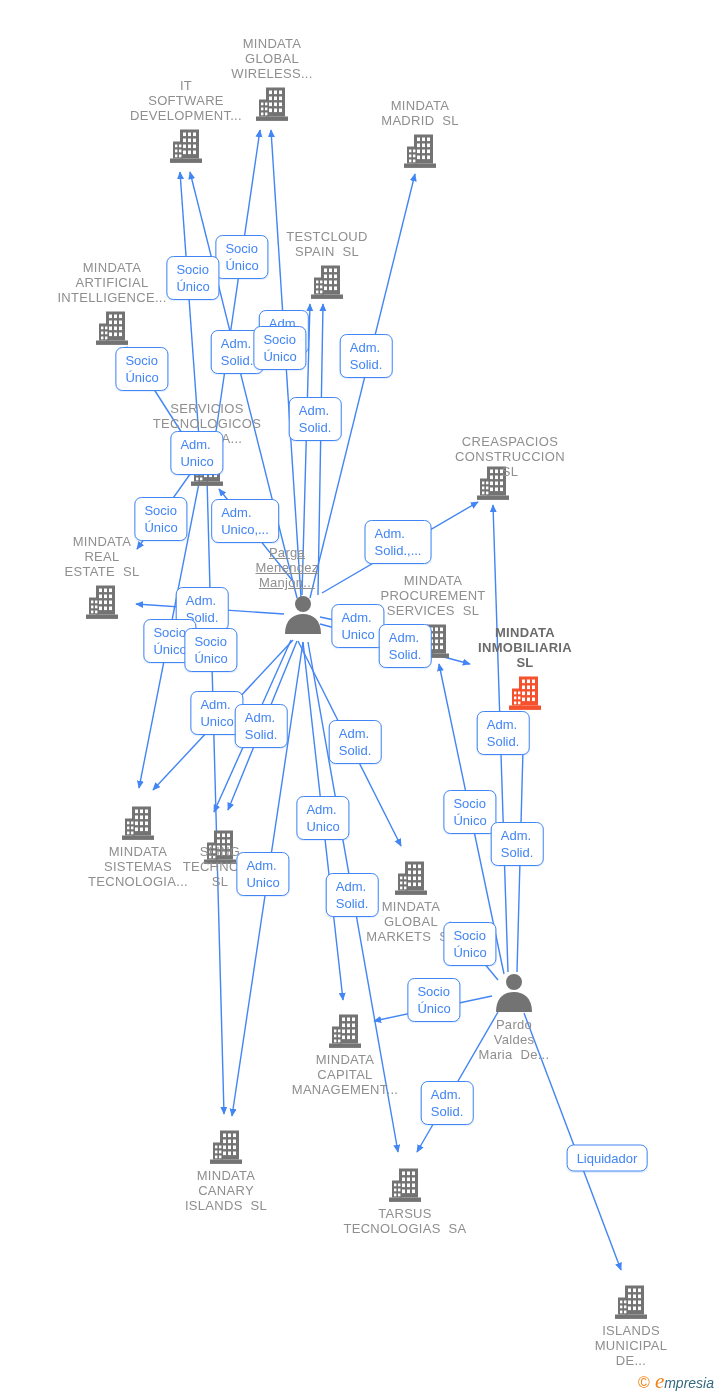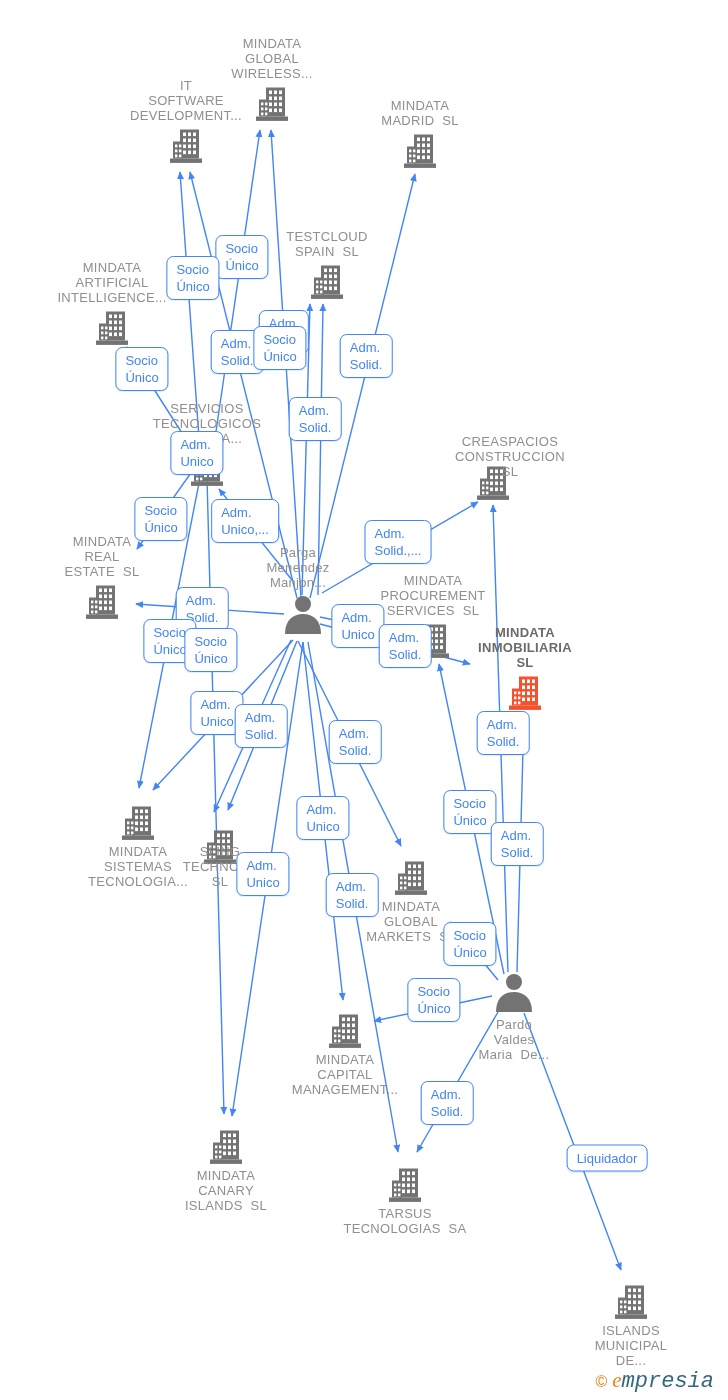--- a/index.html
+++ b/index.html
@@ -18,22 +18,22 @@
   .edge-label{position:absolute;transform:translate(-50%,-50%);pointer-events:auto;
               background:#fff;border:1.5px solid var(--edge);border-radius:7px;
               color:var(--edge);font-size:13px;line-height:17px;padding:4px 9px;
               text-align:left;white-space:nowrap;box-shadow:0 1px 1px rgba(66,133,244,.15);}
   .edge-label .ln{min-height:17px;}
   .watermark{position:absolute;right:14px;bottom:6px;z-index:4;white-space:nowrap;
              font-size:17px;}
   .watermark .cop{color:var(--wm-orange);font-size:16px;font-style:normal;margin-right:5px;}
   .watermark .lead{color:var(--wm-orange);font-family:"Liberation Serif",serif;
                    font-style:italic;font-size:21px;}
-  .watermark .rest{color:var(--wm-teal);font-family:Liberation Mono, monospace;
-                   font-style:italic;font-size:22px;}
+  .watermark .rest{color:var(--wm-teal);font-family:Liberation Sans, sans-serif;
+                   font-style:italic;font-size:14px;}
 </style>
 </head>
 <body>
 
 <div id="canvas">
   <svg id="edge-layer" width="728" height="1400">
       <defs>
         <marker id="arw" markerWidth="9" markerHeight="8" refX="7.2" refY="3.5" orient="auto" markerUnits="userSpaceOnUse">
           <path d="M0,0 L8,3.5 L0,7 Z" fill="#4285f4"></path>
         </marker>
@@ -609,21 +609,21 @@
           <div>ISLANDS</div>
           <div>MUNICIPAL</div>
           <div>DE...</div>
         </div>
       </div>
       <div class="node">
         <div class="node-icon" style="left: 303px; top: 615px;"><svg width="44" height="42" viewBox="0 0 44 42" fill="#737373">
             <circle cx="22" cy="10" r="8"></circle>
             <path d="M4 40 C4 26 12 20 22 20 C32 20 40 26 40 40 Z"></path>
           </svg></div>
-        <div class="node-label" style="left: 298px; top: 545px;">
+        <div class="node-label" style="left: 287px; top: 545px; text-decoration: underline;">
           <div>Parga</div>
           <div>Menendez</div>
           <div>Manjon...</div>
         </div>
       </div>
       <div class="node">
         <div class="node-icon" style="left: 514px; top: 993px;"><svg width="44" height="42" viewBox="0 0 44 42" fill="#737373">
             <circle cx="22" cy="10" r="8"></circle>
             <path d="M4 40 C4 26 12 20 22 20 C32 20 40 26 40 40 Z"></path>
           </svg></div>

